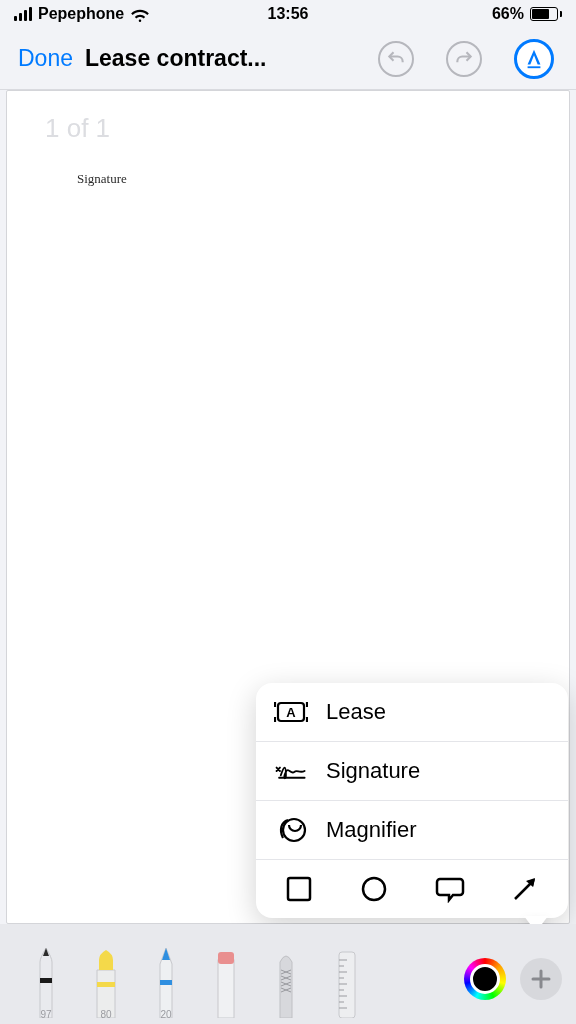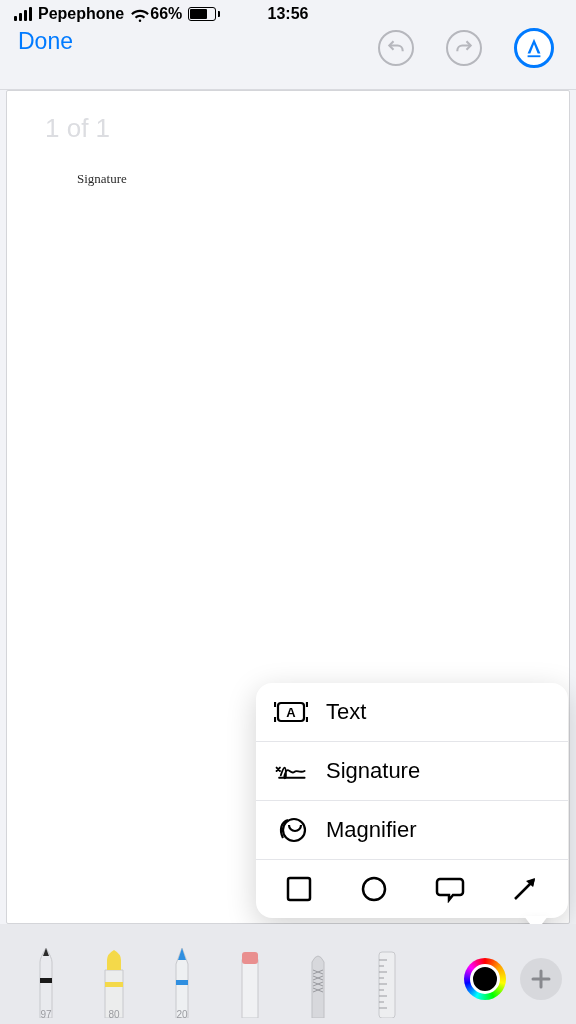--- a/index.html
+++ b/index.html
@@ -1,31 +1,31 @@
 <!DOCTYPE html>
 <html><head>
 <meta charset="utf-8">
 <style>
   * { box-sizing: border-box; margin: 0; padding: 0; }
   html, body { width: 576px; height: 1024px; font-family: -apple-system, "Helvetica Neue", Arial, sans-serif; background:#f2f3f7; overflow:hidden; }
   
-  .status-bar { height:28px; display:flex; align-items:center; padding:12px 14px; font-size:16px; font-weight:600; color:#000; background:#f2f3f7; }
+  .status-bar { height:28px; display:flex; align-items:center; justify-content:space-between; padding:12px 14px; font-size:16px; font-weight:600; color:#000; background:#f2f3f7; }
   .status-left, .status-right { display:flex; align-items:center; gap:6px; }
   .status-center { position:absolute; left:50%; transform:translateX(-50%); font-weight:700; }
   .signal-icon { display:flex; align-items:flex-end; gap:2px; height:14px; }
   .signal-icon span { width:3px; background:#000; border-radius:1px; }
   .signal-icon span:nth-child(1){height:5px;} .signal-icon span:nth-child(2){height:8px;}
   .signal-icon span:nth-child(3){height:11px;} .signal-icon span:nth-child(4){height:14px;}
   .wifi-icon svg { display:block; }
   .battery { display:flex; align-items:center; gap:2px; }
   .battery-body { width:28px; height:14px; border:1.5px solid #000; border-radius:3px; position:relative; }
   .battery-fill { position:absolute; left:1px; top:1px; bottom:1px; width:66%; background:#000; border-radius:1px; }
   .battery-tip { width:2px; height:6px; background:#000; border-radius:0 1px 1px 0; }
   
-  .nav-bar { height:62px; display:flex; align-items:flex-start; padding:0 18px; gap:12px; background:#f2f3f7; border-bottom:1px solid #d9dadf; position:relative; }
+  .nav-bar { height:62px; display:flex; align-items:center; padding:0 18px; gap:12px; background:#f2f3f7; border-bottom:1px solid #d9dadf; position:relative; }
   .done-btn { color:#007aff; font-size:23px; font-weight:400; background:none; border:none; }
   .doc-title { font-size:23px; font-weight:700; color:#000; white-space:nowrap; overflow:hidden; text-overflow:ellipsis; max-width:230px; }
   .nav-right { margin-left:auto; display:flex; align-items:center; gap:32px; padding-right:4px;}
   .circ-btn { width:36px; height:36px; border-radius:50%; border:2.5px solid #b6b7bd; display:flex; align-items:center; justify-content:center; background:transparent; }
   .circ-btn svg { stroke:#b6b7bd; }
   .markup-btn { width:40px; height:40px; border-radius:50%; border:3px solid #007aff; display:flex; align-items:center; justify-content:center; background:#fff; }
   
   .doc-wrap { position:absolute; top:90px; left:6px; right:6px; bottom:100px; background:#fff; border:1px solid #d4d5d9; border-radius:2px; }
   .page-indicator { position:absolute; top:22px; left:38px; font-size:26px; font-weight:400; color:#dcdde1; }
   .doc-content { padding:80px 70px 0 70px; font-family: Georgia, serif; color:#2b2b2b; }
@@ -33,21 +33,21 @@
   .doc-sig { font-size:13px; }
   
   .popup { position:absolute; right:8px; bottom:106px; width:312px; background:#fff; border-radius:16px; box-shadow:0 8px 30px rgba(0,0,0,0.18); overflow:hidden; }
   .popup-row { display:flex; align-items:center; gap:18px; padding:14px 18px; border-bottom:1px solid #e4e5e9; font-size:22px; color:#000; }
   .popup-row:last-child { border-bottom:none; justify-content:space-around; padding:12px 14px; }
   .popup-icon { width:34px; height:30px; display:flex; align-items:center; justify-content:center; flex:0 0 34px; }
   .shape-btn { width:34px; height:34px; display:flex; align-items:center; justify-content:center; }
   .popup-tail { position:absolute; right:28px; bottom:92px; width:0; height:0; border-left:12px solid transparent; border-right:12px solid transparent; border-top:16px solid #fff; filter:drop-shadow(0 4px 4px rgba(0,0,0,0.1)); }
   
   .toolbar { position:absolute; bottom:0; left:0; right:0; height:100px; background:#e8e9ed; display:flex; align-items:flex-end; padding:0 14px 6px 14px; }
-  .tools { display:flex; align-items:flex-end; gap:16px; flex:1; padding-left:6px;}
+  .tools { display:flex; align-items:flex-end; gap:8px; flex:1; padding-left:6px;}
   .tool { width:52px; height:92px; position:relative; display:flex; flex-direction:column; align-items:center; justify-content:flex-end; }
   .tool svg { display:block; }
   .tool-num { position:absolute; bottom:-2px; font-size:10px; color:#9a9ba0; }
   .right-tools { display:flex; align-items:center; gap:14px; padding-bottom:18px; }
   .color-btn { width:42px; height:42px; border-radius:50%; background:conic-gradient(red,orange,yellow,lime,cyan,blue,magenta,red); display:flex; align-items:center; justify-content:center; }
   .color-inner { width:30px; height:30px; border-radius:50%; background:#000; border:3px solid #fff; }
   .plus-btn { width:42px; height:42px; border-radius:50%; background:#d7d8dc; display:flex; align-items:center; justify-content:center; font-size:28px; color:#88898e; }
 </style>
 </head>
 <body>
@@ -74,20 +74,21 @@
       <span class="battery-body">
           <span class="battery-fill"></span>
         </span>
       <span class="battery-tip"></span>
     </span>
   </div>
 </div>
 
 <div class="nav-bar">
   <button class="done-btn">Done</button>
+  <span class="doc-title">Lease contract...</span>
   <div class="nav-right">
     <button class="circ-btn">
       <svg width="20" height="20" viewBox="0 0 24 24" fill="none" stroke-width="2.5">
           <path d="M9 14l-5-5 5-5"></path>
           <path d="M4 9h10a6 6 0 016 6v1"></path>
         </svg>
     </button>
     <button class="circ-btn">
       <svg width="20" height="20" viewBox="0 0 24 24" fill="none" stroke-width="2.5">
           <path d="M15 14l5-5-5-5"></path>
@@ -112,21 +113,21 @@
 
 <div class="popup">
   <div class="popup-row">
     <span class="popup-icon">
       <svg width="34" height="26" viewBox="0 0 34 26" fill="none" stroke="#000" stroke-width="2.2">
         <rect x="4" y="4" width="26" height="18" rx="3"></rect>
         <path d="M1 8 V3 M1 18 V23 M33 8 V3 M33 18 V23" stroke-dasharray="0"></path>
         <text x="17" y="18" text-anchor="middle" font-size="13" font-family="Arial" fill="#000" stroke="none" font-weight="600">A</text>
       </svg>
     </span>
-    <span>Text</span>
+    <span>Lease</span>
   </div>
   <div class="popup-row">
     <span class="popup-icon">
       <svg width="40" height="26" viewBox="0 0 40 26" fill="none" stroke="#000" stroke-width="2.2" stroke-linecap="round">
         <path d="M3 9 L7 13 M7 9 L3 13"></path>
         <path d="M8 18 C12 6, 14 6, 14 18 C14 24, 10 22, 14 14 C17 8, 20 18, 24 14 C27 11, 30 16, 36 13"></path>
         <path d="M6 21 L36 21"></path>
       </svg>
     </span>
     <span>Signature</span>

